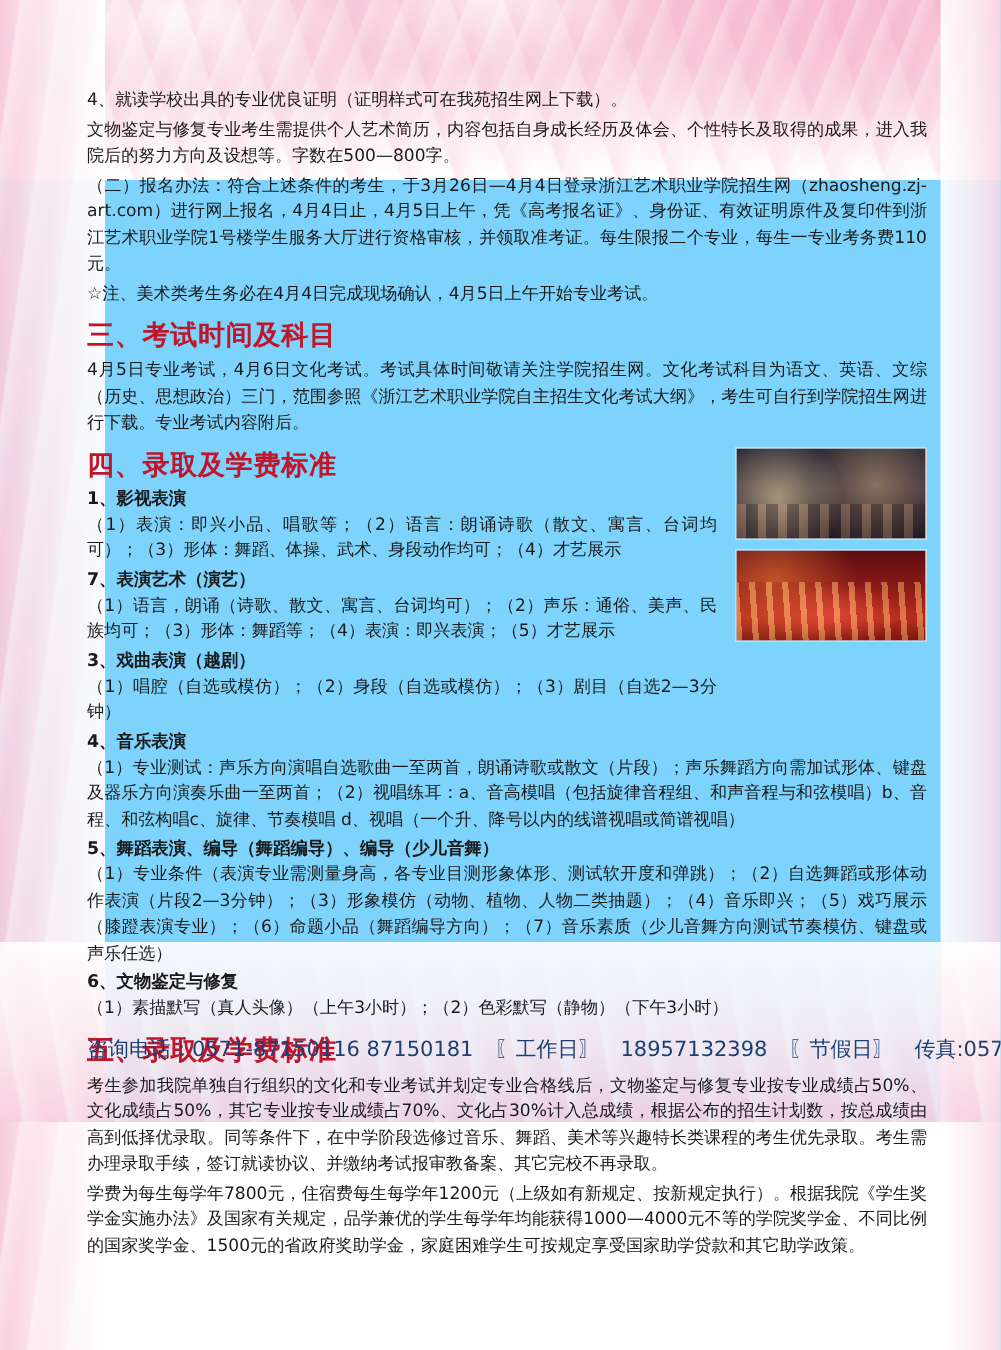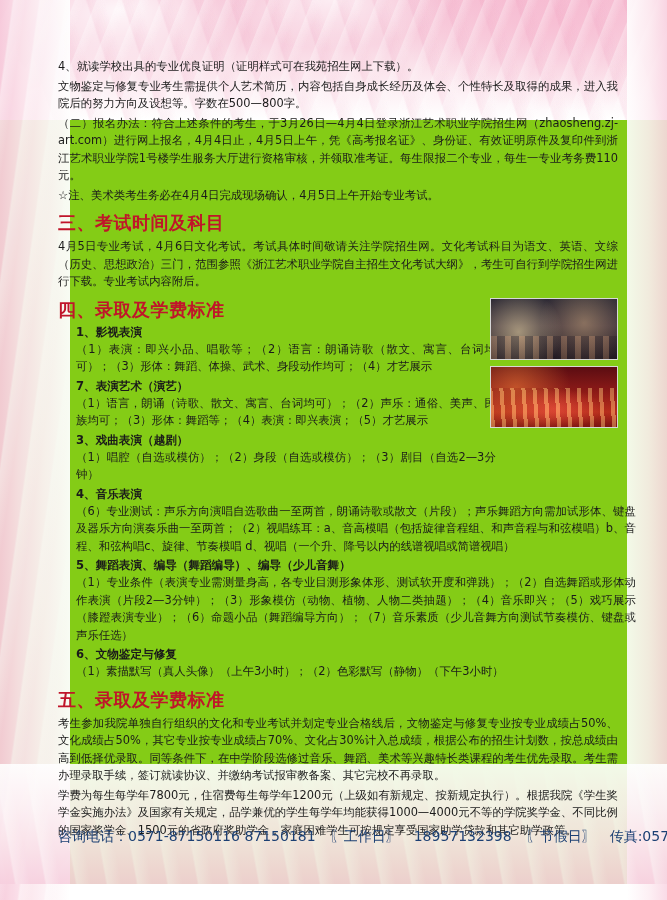--- a/index.html
+++ b/index.html
@@ -12,22 +12,22 @@
     font-family: "DejaVu Sans", "Liberation Sans", sans-serif;
     background: #ffffff;
     position: relative;
     overflow: hidden;
   }
 
   
   .page {
     position: relative;
     width: 667px;
-    height: 884px;
-    background: #84cc16;
+    height: 748px;
+    background: #7dd3fc;
     box-sizing: border-box;
   }
   .top-band {
     position: absolute;
     left: 0; top: 0;
     width: 667px;
     height: 120px;
     background:
       radial-gradient(ellipse 180px 90px at 120px 10px, rgba(255,255,255,0.85), rgba(255,255,255,0) 70%),
       radial-gradient(ellipse 160px 70px at 330px 0px, rgba(255,255,255,0.7), rgba(255,255,255,0) 70%),
@@ -106,21 +106,20 @@
     letter-spacing: .5px;
   }
   .sub-head {
     margin: 3px 0 1px 0;
     font-size: 11.6px;
     font-weight: bold;
     color: #1a1a1a;
   }
   .block {
     margin-bottom: 1px;
-    margin-left: 18px;
   }
   .body-narrow { width: 420px; }
   .body-full { width: 560px; }
 
   
   .photo {
     position: absolute;
     right: 0;
     border: 1px solid #d8d8d8;
     box-sizing: border-box;
@@ -211,21 +210,21 @@
         <p class="para body-narrow">（1）语言，朗诵（诗歌、散文、寓言、台词均可）；（2）声乐：通俗、美声、民族均可；（3）形体：舞蹈等；（4）表演：即兴表演；（5）才艺展示</p>
       </div>
 
       <div class="block">
         <div class="sub-head">3、戏曲表演（越剧）</div>
         <p class="para body-narrow">（1）唱腔（自选或模仿）；（2）身段（自选或模仿）；（3）剧目（自选2—3分钟）</p>
       </div>
 
       <div class="block">
         <div class="sub-head">4、音乐表演</div>
-        <p class="para body-full">（6）专业测试：声乐方向演唱自选歌曲一至两首，朗诵诗歌或散文（片段）；声乐舞蹈方向需加试形体、键盘及器乐方向演奏乐曲一至两首；（2）视唱练耳：a、音高模唱（包括旋律音程组、和声音程与和弦模唱）b、音程、和弦构唱c、旋律、节奏模唱 d、视唱（一个升、降号以内的线谱视唱或简谱视唱）</p>
+        <p class="para body-full">（1）专业测试：声乐方向演唱自选歌曲一至两首，朗诵诗歌或散文（片段）；声乐舞蹈方向需加试形体、键盘及器乐方向演奏乐曲一至两首；（2）视唱练耳：a、音高模唱（包括旋律音程组、和声音程与和弦模唱）b、音程、和弦构唱c、旋律、节奏模唱 d、视唱（一个升、降号以内的线谱视唱或简谱视唱）</p>
       </div>
 
       <div class="block">
         <div class="sub-head">5、舞蹈表演、编导（舞蹈编导）、编导（少儿音舞）</div>
         <p class="para body-full">（1）专业条件（表演专业需测量身高，各专业目测形象体形、测试软开度和弹跳）；（2）自选舞蹈或形体动作表演（片段2—3分钟）；（3）形象模仿（动物、植物、人物二类抽题）；（4）音乐即兴；（5）戏巧展示（膝蹬表演专业）；（6）命题小品（舞蹈编导方向）；（7）音乐素质（少儿音舞方向测试节奏模仿、键盘或声乐任选）</p>
       </div>
 
       <div class="block">
         <div class="sub-head">6、文物鉴定与修复</div>
         <p class="para body-full">（1）素描默写（真人头像）（上午3小时）；（2）色彩默写（静物）（下午3小时）</p>

